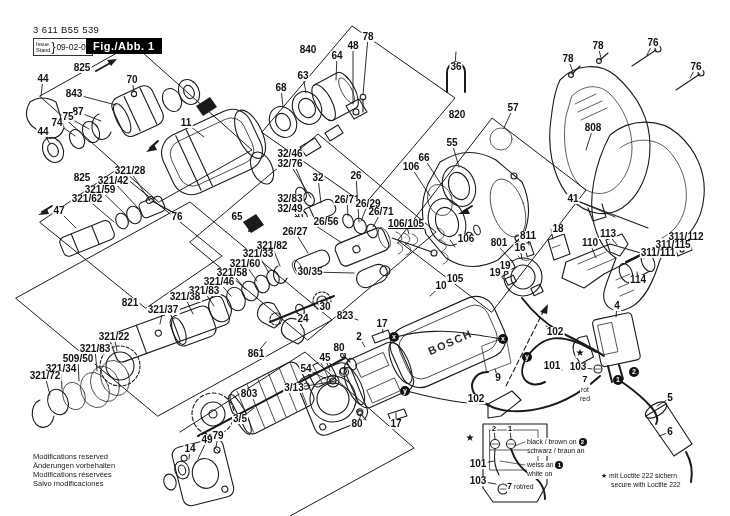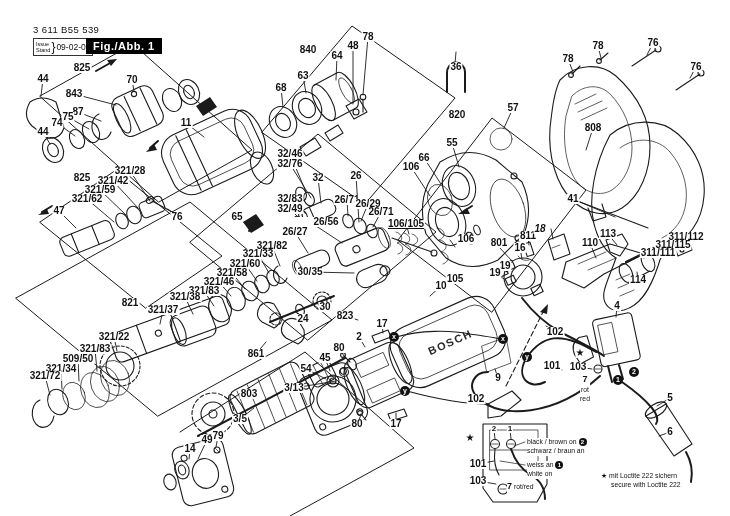--- a/index.html
+++ b/index.html
@@ -566,21 +566,21 @@
       <span class="plabel" style="left: 608px; top: 234px;">113</span>
       <span class="plabel" style="left: 590px; top: 243px;">110</span>
       <span class="plabel" style="left: 686px; top: 237px;">311/112</span>
       <span class="plabel" style="left: 673px; top: 245px;">311/115</span>
       <span class="plabel" style="left: 658px; top: 253px;">311/111</span>
       <span class="plabel" style="left: 638px; top: 280px;">114</span>
       <span class="plabel" style="left: 441px; top: 286px;">10</span>
       <span class="plabel" style="left: 499px; top: 243px;">801</span>
       <span class="plabel" style="left: 520px; top: 248px;">16</span>
       <span class="plabel" style="left: 528px; top: 236px;">811</span>
-      <span class="plabel" style="left: 540px; top: 229px; font-style: italic;">18</span>
+      <span class="plabel" style="left: 558px; top: 229px;">18</span>
       <span class="plabel" style="left: 505px; top: 266px;">19</span>
       <span class="plabel" style="left: 495px; top: 273px;">19</span>
       <span class="plabel" style="left: 359px; top: 337px;">2</span>
       <span class="plabel" style="left: 382px; top: 324px;">17</span>
       <span class="plabel" style="left: 339px; top: 348px;">80</span>
       <span class="plabel" style="left: 357px; top: 424px;">80</span>
       <span class="plabel" style="left: 396px; top: 424px;">17</span>
       <span class="plabel" style="left: 325px; top: 358px;">45</span>
       <span class="plabel" style="left: 306px; top: 369px;">54</span>
       <span class="plabel" style="left: 294px; top: 388px;">3/13</span>
@@ -629,14 +629,20 @@
   <div class="wnote" style="left:507px;top:481px">
     <span class="b10">7</span>
     <span>rot/red</span>
   </div>
 
   <div class="wnote" style="left:601px;top:472px">
     <div>★ mit Loctite 222 sichern</div>
     <div class="ind">secure with Loctite 222</div>
   </div>
 
+  <div id="footer-notes">
+      <div>Modifications reserved</div>
+      <div>Änderungen vorbehalten</div>
+      <div>Modifications réservées</div>
+      <div>Salvo modificaciones</div>
+    </div>
 
 </div>
 
 </body></html>

